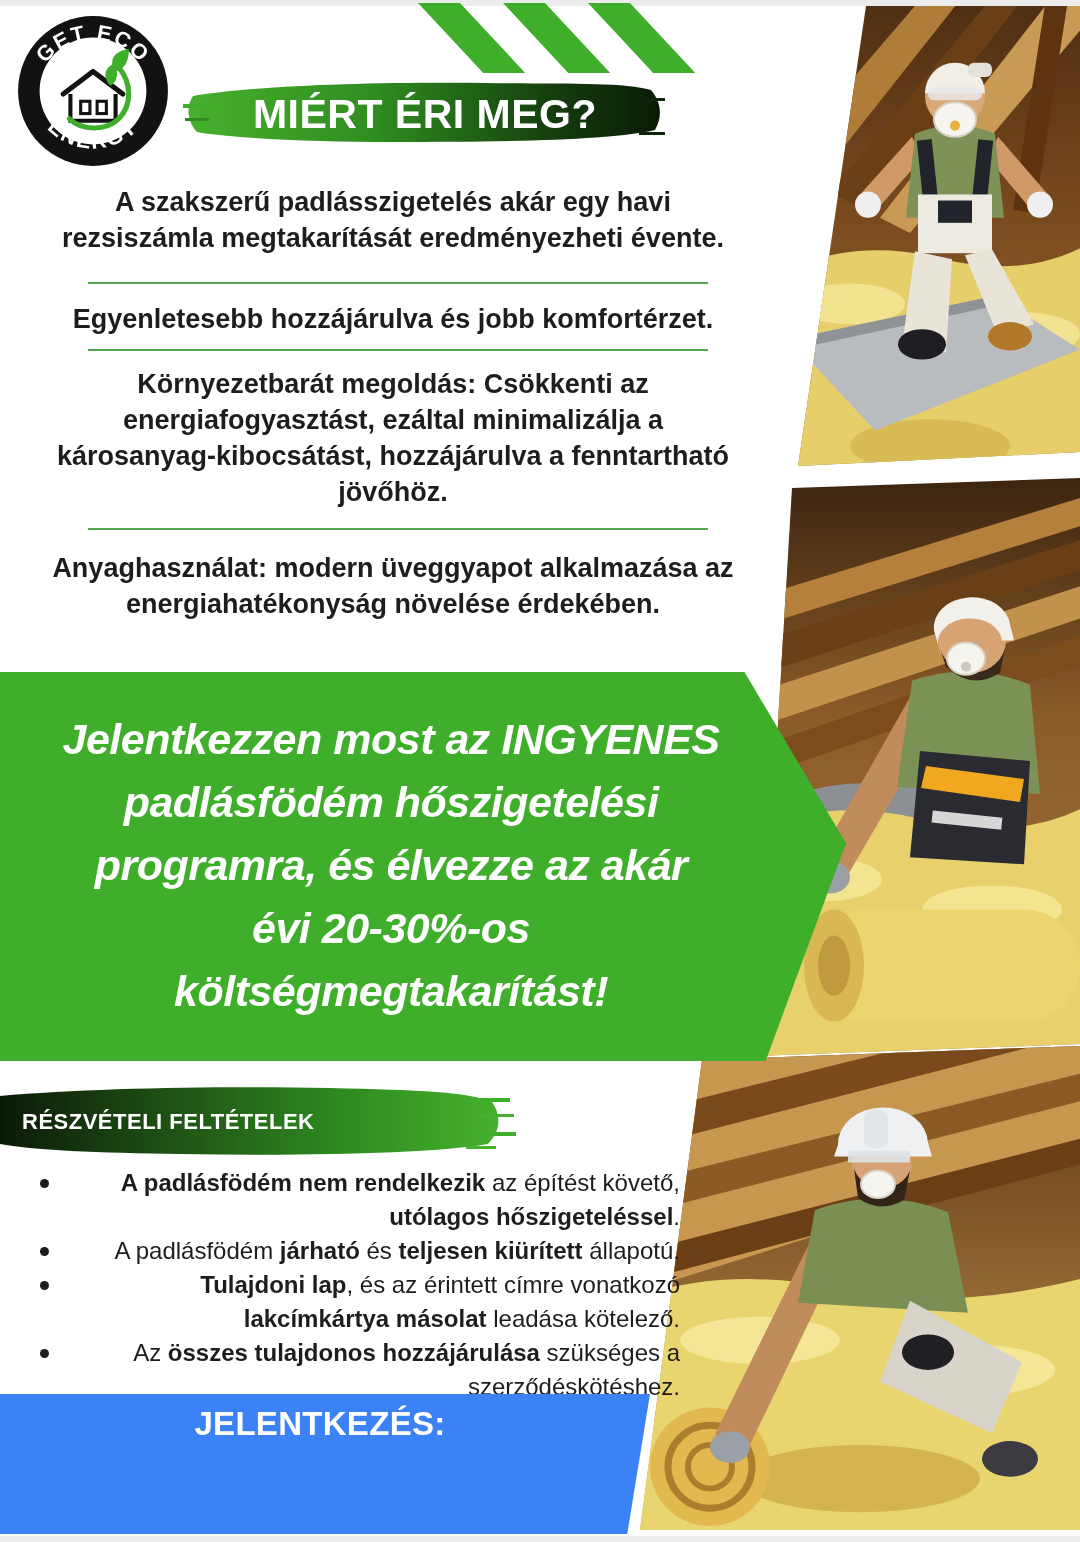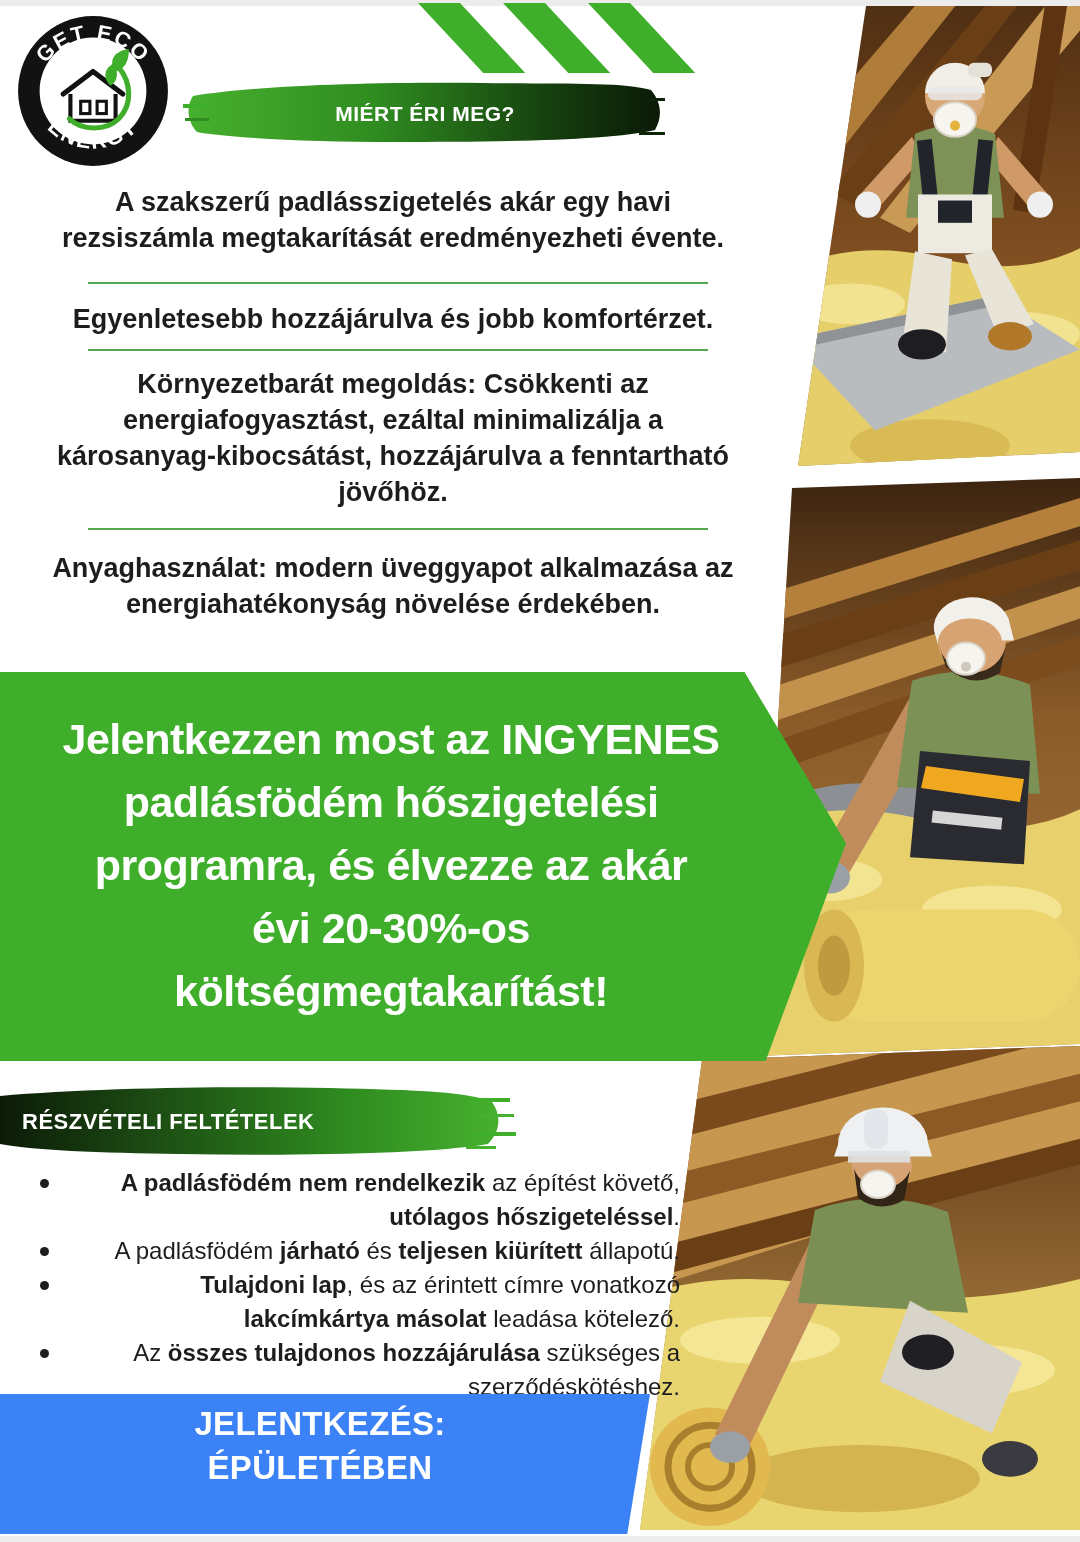--- a/index.html
+++ b/index.html
@@ -32,41 +32,41 @@
     transform:skewX(43deg);transform-origin:0 0;}
   .chevron:nth-child(1){left:0;}
   .chevron:nth-child(2){left:85px;}
   .chevron:nth-child(3){left:170px;}
 
   
   .brush{z-index:3;}
   .brush svg{position:absolute;left:0;top:0;width:100%;height:100%;}
   .brush .label{position:relative;display:block;color:#fff;font-weight:bold;}
   .banner-why{left:183px;top:74px;width:484px;height:80px;text-align:center;}
-  .banner-why .label{font-size:21px;line-height:80px;letter-spacing:.5px;}
+  .banner-why .label{font-size:41px;line-height:80px;letter-spacing:.5px;}
   .banner-cond{left:0px;top:1080px;width:516px;height:86px;}
   .banner-cond .label{font-size:22px;line-height:84px;padding-left:22px;letter-spacing:.5px;}
 
   
   .para{left:40px;width:706px;text-align:center;color:#1d1d1f;
     font-size:27px;font-weight:bold;line-height:36px;z-index:2;}
   #p1{top:184px;}
   #p2{top:301px;}
   #p3{top:366px;}
   #p4{top:550px;}
   .divider{left:88px;width:620px;height:2px;background:#55a84f;z-index:2;}
   #d1{top:282px;}
   #d2{top:349px;}
   #d3{top:528px;}
 
   
   .cta{left:0;top:672px;width:846px;height:389px;background:#3fae2a;z-index:3;
     clip-path:polygon(0 0,88% 0,100% 44%,90.5% 100%,0 100%);}
   .cta-text{position:absolute;left:0;top:36px;width:782px;text-align:center;
-    color:#ffffff;font-weight:bold;font-size:43px;line-height:63px;letter-spacing:-.5px;}
+    color:#ffffff;font-weight:bold;font-size:43px;line-height:63px;letter-spacing:-.5px;font-style:italic;}
 
   
   .cond-list{left:34px;top:1166px;width:646px;margin:0;padding:0;list-style:none;z-index:3;
     color:#1d1d1f;font-size:24px;line-height:34px;}
   .cond-list li{position:relative;padding-left:42px;margin:0;text-align:right;}
   .cond-list li::before{content:"";position:absolute;left:6px;top:13px;width:9px;height:9px;
     border-radius:50%;background:#1d1d1f;}
   .cond-list .b{font-weight:bold;}
 
   
@@ -291,15 +291,14 @@
 <ul class="abs cond-list">
     <li><span class="b">A padlásfödém nem rendelkezik</span><span> az építést követő, </span><span class="b">utólagos hőszigeteléssel</span><span>.</span></li>
     <li><span>A padlásfödém </span><span class="b">járható</span><span> és </span><span class="b">teljesen kiürített</span><span> állapotú.</span></li>
     <li><span class="b">Tulajdoni lap</span><span>, és az érintett címre vonatkozó </span><span class="b">lakcímkártya másolat</span><span> leadása kötelező.</span></li>
     <li><span>Az </span><span class="b">összes tulajdonos hozzájárulása</span><span> szükséges a szerződéskötéshez.</span></li>
   </ul>
 
 <div class="abs footer-banner">
   <div class="footer-text">
     <div>JELENTKEZÉS:</div>
-    <div>ÉPÜLETÉBEN</div>
   </div>
 </div>
 
 </body></html>

